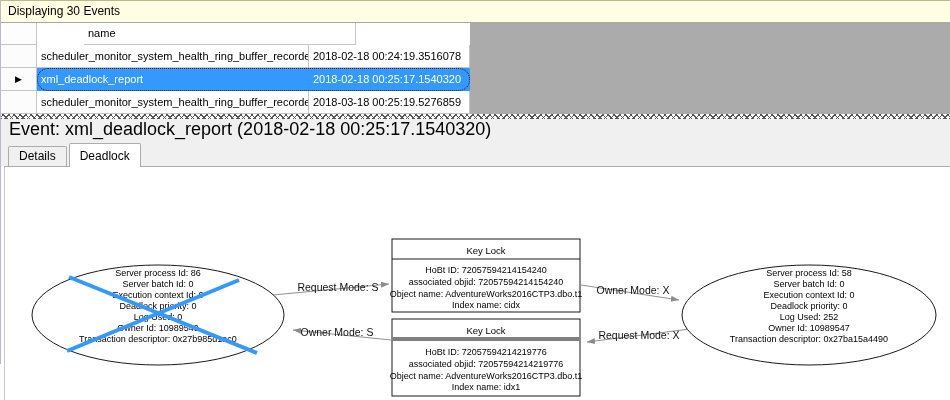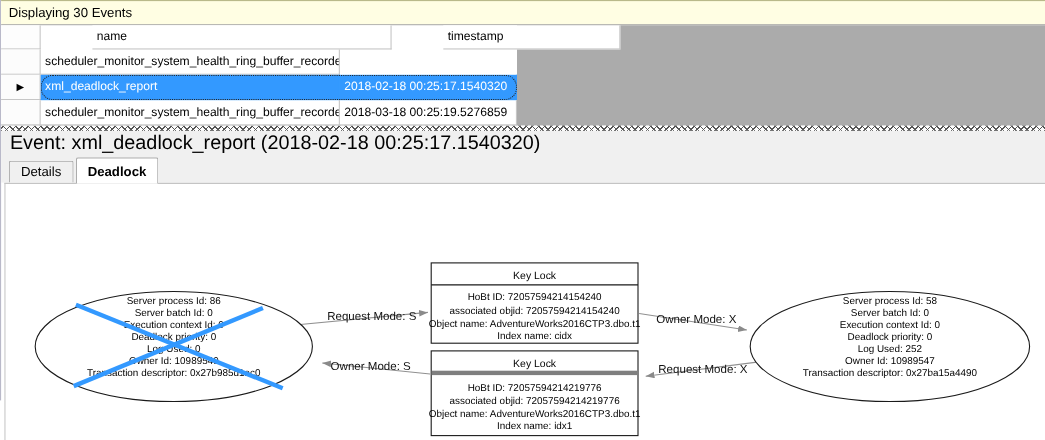--- a/index.html
+++ b/index.html
@@ -67,21 +67,21 @@
     height: 26px; background: #f0f0f0;
     display: flex; align-items: flex-end; padding-left: 7px; position: relative; z-index: 2;
   }
   .tab {
     font-size: 12px; border: 1px solid #acacac; border-bottom: none;
     border-radius: 2px 2px 0 0; margin-right: 2px; background: #f0f0f0;
     padding: 2px 10px 3px; cursor: default;
   }
   .tab.active {
     background: #ffffff; margin-bottom: -1px; padding-top: 5px; padding-bottom: 4px;
-    position: relative; z-index: 3; font-weight: bold;
+    position: relative; z-index: 3;
   }
 
   
   .graph-panel {
     margin-left: 3px; height: 234px; background: #ffffff;
     border-top: 1px solid #acacac; border-left: 1px solid #c8c8c8;
     position: relative; z-index: 1;
   }
   svg { display: block; }
   svg text { font-family: "Liberation Sans", sans-serif; fill: #000; }
@@ -99,27 +99,27 @@
 
   <div class="ev-header">
     <span>Displaying 30 Events</span>
   </div>
 
   <div class="grid-area">
     <div class="grid">
       <div class="g-row g-head">
         <div class="g-sel"></div>
         <div class="g-name">name</div>
-        <div class="g-ts">timestamp</div>
       </div>
 
       <div class="g-row">
         <div class="g-sel"></div>
         <div class="g-body">
           <div class="g-name">scheduler_monitor_system_health_ring_buffer_recorded</div>
+          <div class="g-ts">2018-02-18 00:24:19.3516078</div>
         </div>
       </div>
 
       <div class="g-row selected">
         <div class="g-sel">
           <span class="sel-arrow">▶</span>
         </div>
         <div class="g-body">
           <div class="g-name">xml_deadlock_report</div>
           <div class="g-ts">2018-02-18 00:25:17.1540320</div>

